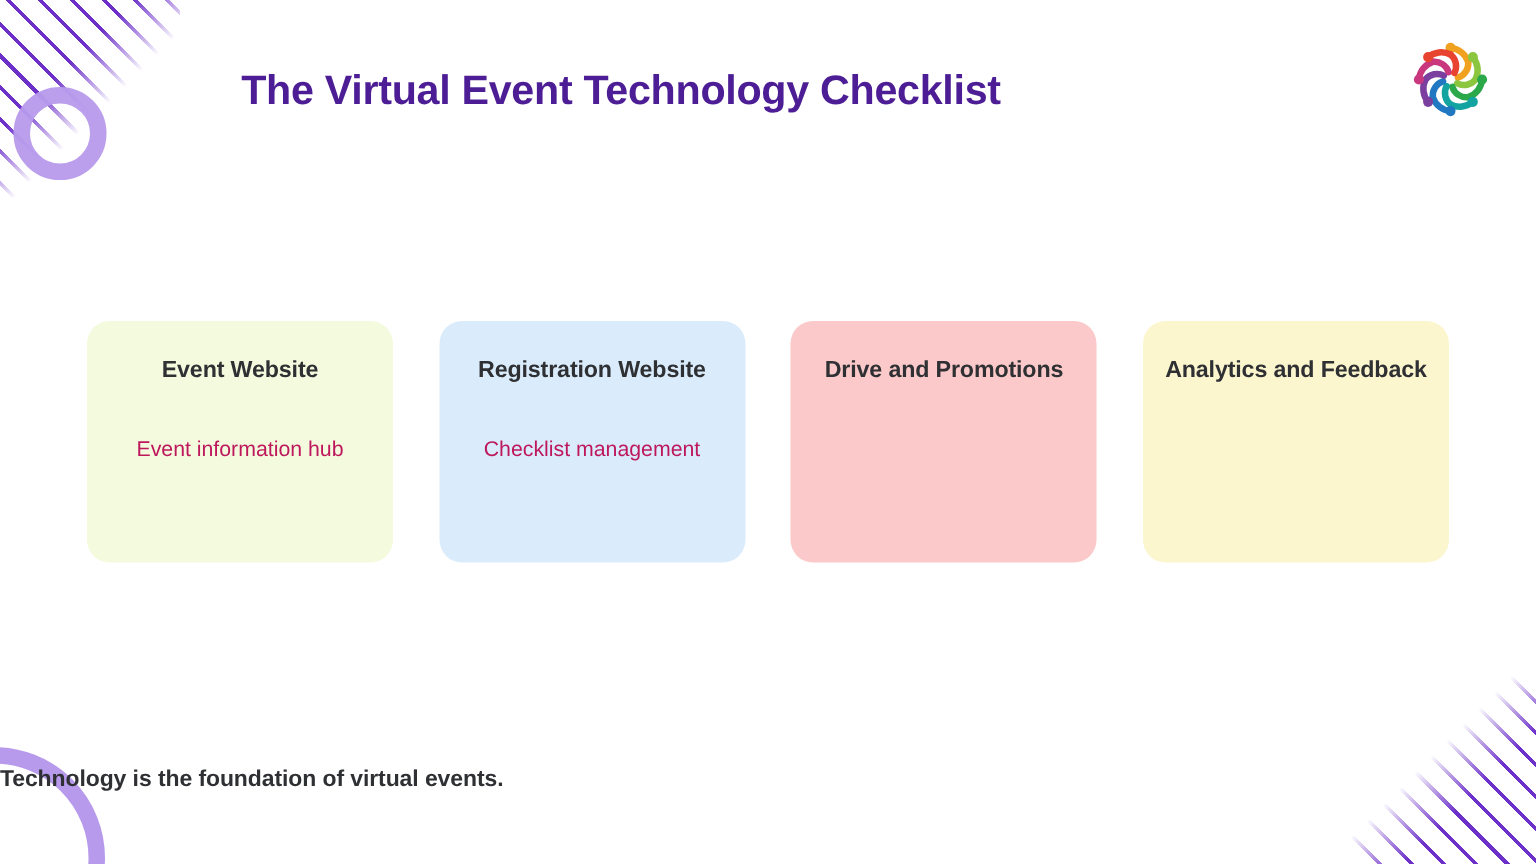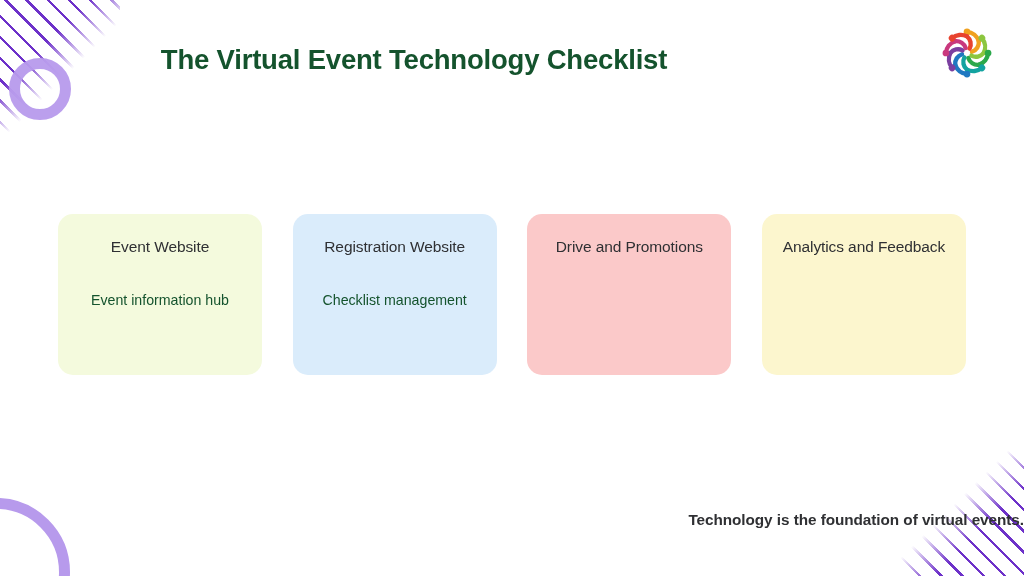--- a/index.html
+++ b/index.html
@@ -84,21 +84,21 @@
 
   
   .title {
     position: absolute;
     top: 44px;
     left: 0;
     width: 828px;
     text-align: center;
     font-size: 27.5px;
     font-weight: bold;
-    color: #14532d;
+    color: #4c1d95;
     letter-spacing: -0.2px;
   }
 
   
   .cards {
     position: absolute;
     top: 214px;
     left: 58px;
     width: 908px;
     height: 161px;
@@ -112,47 +112,47 @@
     border-radius: 15px;
     padding: 22px 14px 0 14px;
     text-align: center;
     display: flex;
     flex-direction: column;
     align-items: center;
   }
 
   .card-title {
     font-size: 15.5px;
-    font-weight: normal;
+    font-weight: bold;
     color: #2f3033;
     line-height: 1.45;
     letter-spacing: -0.1px;
   }
 
   .card-desc {
     margin-top: auto;
     margin-bottom: auto;
     font-size: 14.2px;
     font-weight: normal;
-    color: #14532d;
+    color: #be185d;
     line-height: 1.45;
   }
 
   .card-1 .card-desc,
   .card-2 .card-desc,
   .card-3 .card-desc,
   .card-4 .card-desc { padding-bottom: 32px; }
 
   
   .footer {
     position: absolute;
     top: 511px;
     left: 0;
     width: 1024px;
-    text-align: right;
+    text-align: left;
     font-size: 15.3px;
     font-weight: bold;
     color: #2f3033;
     letter-spacing: -0.05px;
   }
 </style>
 </head>
 <body>
 
 <div id="slide">

